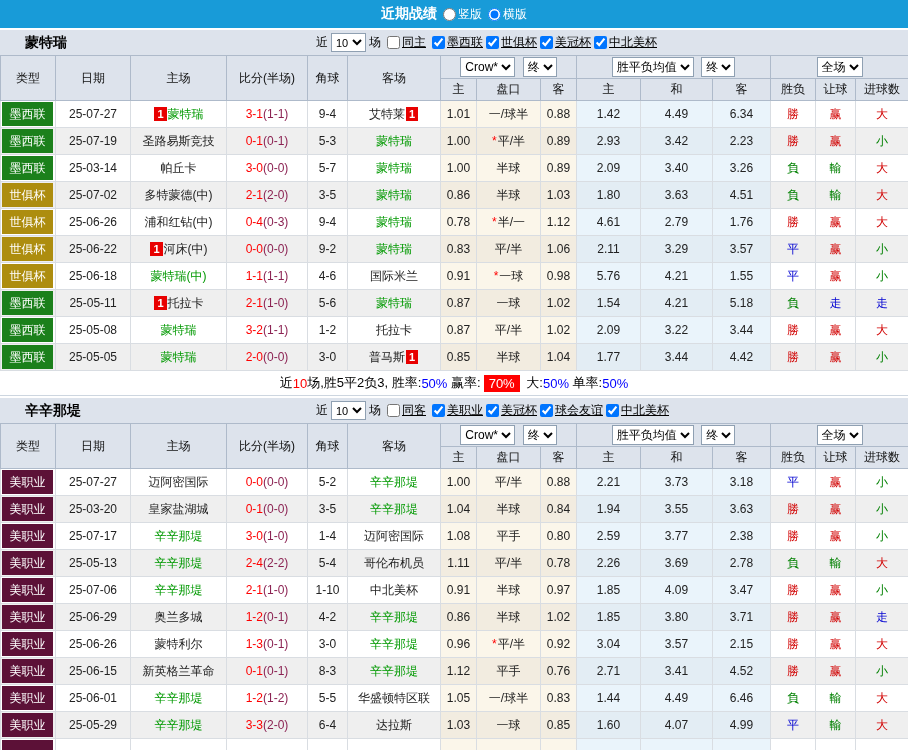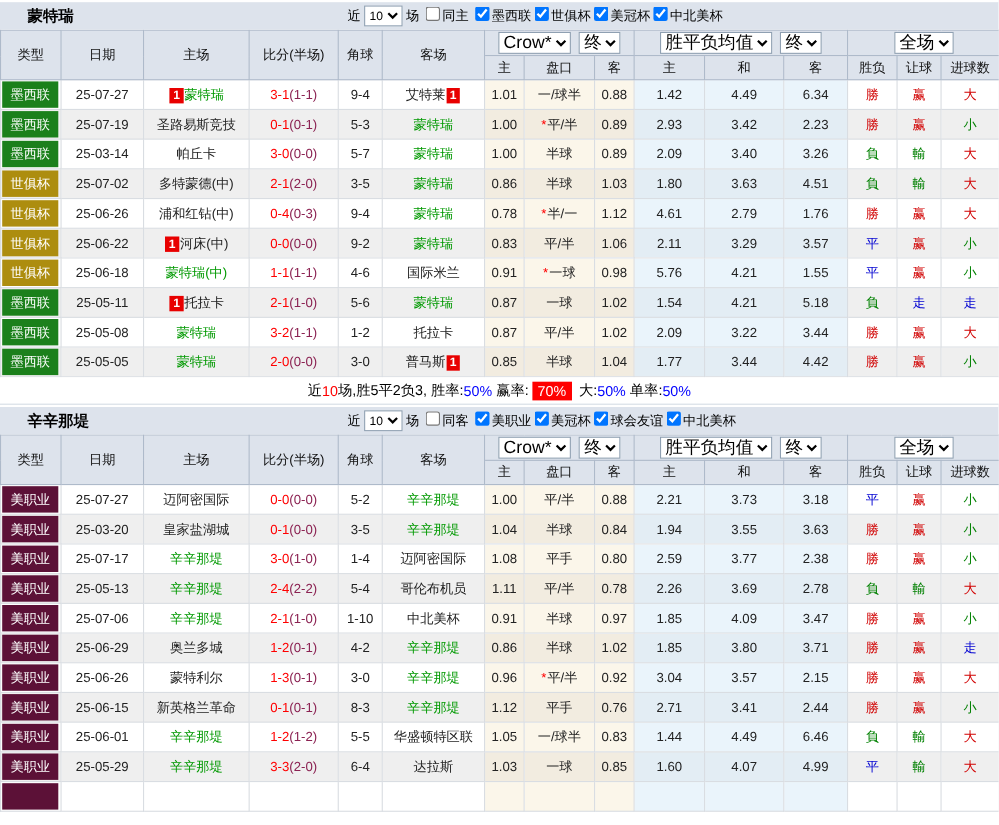--- a/index.html
+++ b/index.html
@@ -10,29 +10,29 @@
   .topbar { height: 28px; background: #189bd8; display: flex; align-items: center; justify-content: center; gap: 6px; color: #fff; }
   .topbar .title { font-weight: bold; font-size: 14px; }
   .topbar label { display: inline-flex; align-items: center; gap: 2px; font-size: 12px; cursor: pointer; }
   .topbar input { margin: 0; }
 
   
   .section-header { height: 27px; background: #dde3ec; position: relative; display: flex; align-items: center; border-top: 2px solid #fff; }
   .team-name { font-weight: bold; font-size: 14px; color: #000; margin-left: 25px; }
   .filterbar { position: absolute; left: 316px; display: flex; align-items: center; gap: 3px; color: #000; white-space: nowrap; }
   .filterbar select { height: 19px; font-size: 11px; border: 1px solid #8fa0b2; background: #fff; }
-  .filterbar .cb { display: inline-flex; align-items: flex-start; gap: 1px; }
+  .filterbar .cb { display: inline-flex; align-items: center; gap: 1px; text-decoration: underline; }
   .filterbar input { margin: 0 1px 0 3px; width: 13px; height: 13px; }
 
   
   table { border-collapse: collapse; table-layout: fixed; width: 908px; }
   thead th { background: #dde3ec; border: 1px solid #aebaca; font-weight: normal; color: #111; padding: 0; }
   .hdr-top th { height: 23px; }
   .hdr-sub th { height: 22px; }
-  .selcell select { height: 20px; font-size: 16px; border: 1px solid #8fa0b2; background: #fff; margin: 0 2px; }
+  .selcell select { height: 20px; font-size: 12px; border: 1px solid #8fa0b2; background: #fff; margin: 0 2px; }
   tbody td { border: 1px solid #d9dde2; height: 26px; text-align: center; padding: 0; overflow: hidden; white-space: nowrap; }
   tbody tr:nth-child(odd)  { background: #fff; }
   tbody tr:nth-child(even) { background: #efefef; }
   tbody tr:nth-child(odd)  td.ah { background: #fbf6ea; }
   tbody tr:nth-child(even) td.ah { background: #f2ece0; }
   tbody tr:nth-child(odd)  td.eu { background: #eaf4fb; }
   tbody tr:nth-child(even) td.eu { background: #e3edf4; }
 
   td.c-league { padding: 1px 2px 1px 1px; }
   .badge { height: 24px; line-height: 24px; color: #fff; font-size: 12px; text-align: center; }
@@ -46,20 +46,31 @@
   
   .summary { height: 25px; display: flex; align-items: center; justify-content: center; background: #fff; font-size: 13px; color: #000; border-bottom: 1px solid #cdd6e0; white-space: pre; }
   .summary .s-red { color: #ff0000; }
   .summary .s-blue { color: #0000ff; }
   .summary .s-hl { background: #ff0000; color: #fff; padding: 1px 5px; margin: 0 3px; }
 </style>
 </head>
 <body>
 
 <div class="page">
+  <div class="topbar">
+    <span class="title">近期战绩</span>
+    <label>
+      <input type="radio" name="layout" style="">
+      <span>竖版</span>
+    </label>
+    <label>
+      <input type="radio" name="layout" checked="" style="">
+      <span>横版</span>
+    </label>
+  </div>
   <div id="sections">
   <div class="section">
     <div class="section-header">
       <span class="team-name">蒙特瑞</span>
       <div class="filterbar">
         <span>近</span>
         <select><option>10</option></select>
         <span>场</span>
         <label class="cb">
           <input type="checkbox" style="">
@@ -569,21 +580,21 @@
     <td>25-06-15</td>
     <td><span>新英格兰革命</span></td>
     <td><span class="full">0-1</span><span class="half">(0-1)</span></td>
     <td>8-3</td>
     <td><span class="t-green">辛辛那堤</span></td>
     <td class="ah">1.12</td>
     <td class="ah">平手</td>
     <td class="ah">0.76</td>
     <td class="eu">2.71</td>
     <td class="eu">3.41</td>
-    <td class="eu">2.44</td>
+    <td class="eu">4.52</td>
     <td class="res r-red">勝</td>
     <td class="res r-red">赢</td>
     <td class="res r-green">小</td>
   </tr>
 
   <tr>
     <td class="c-league">
                 <div class="badge" style="background: rgb(92, 17, 55);">美职业</div>
               </td>
     <td>25-06-01</td>

